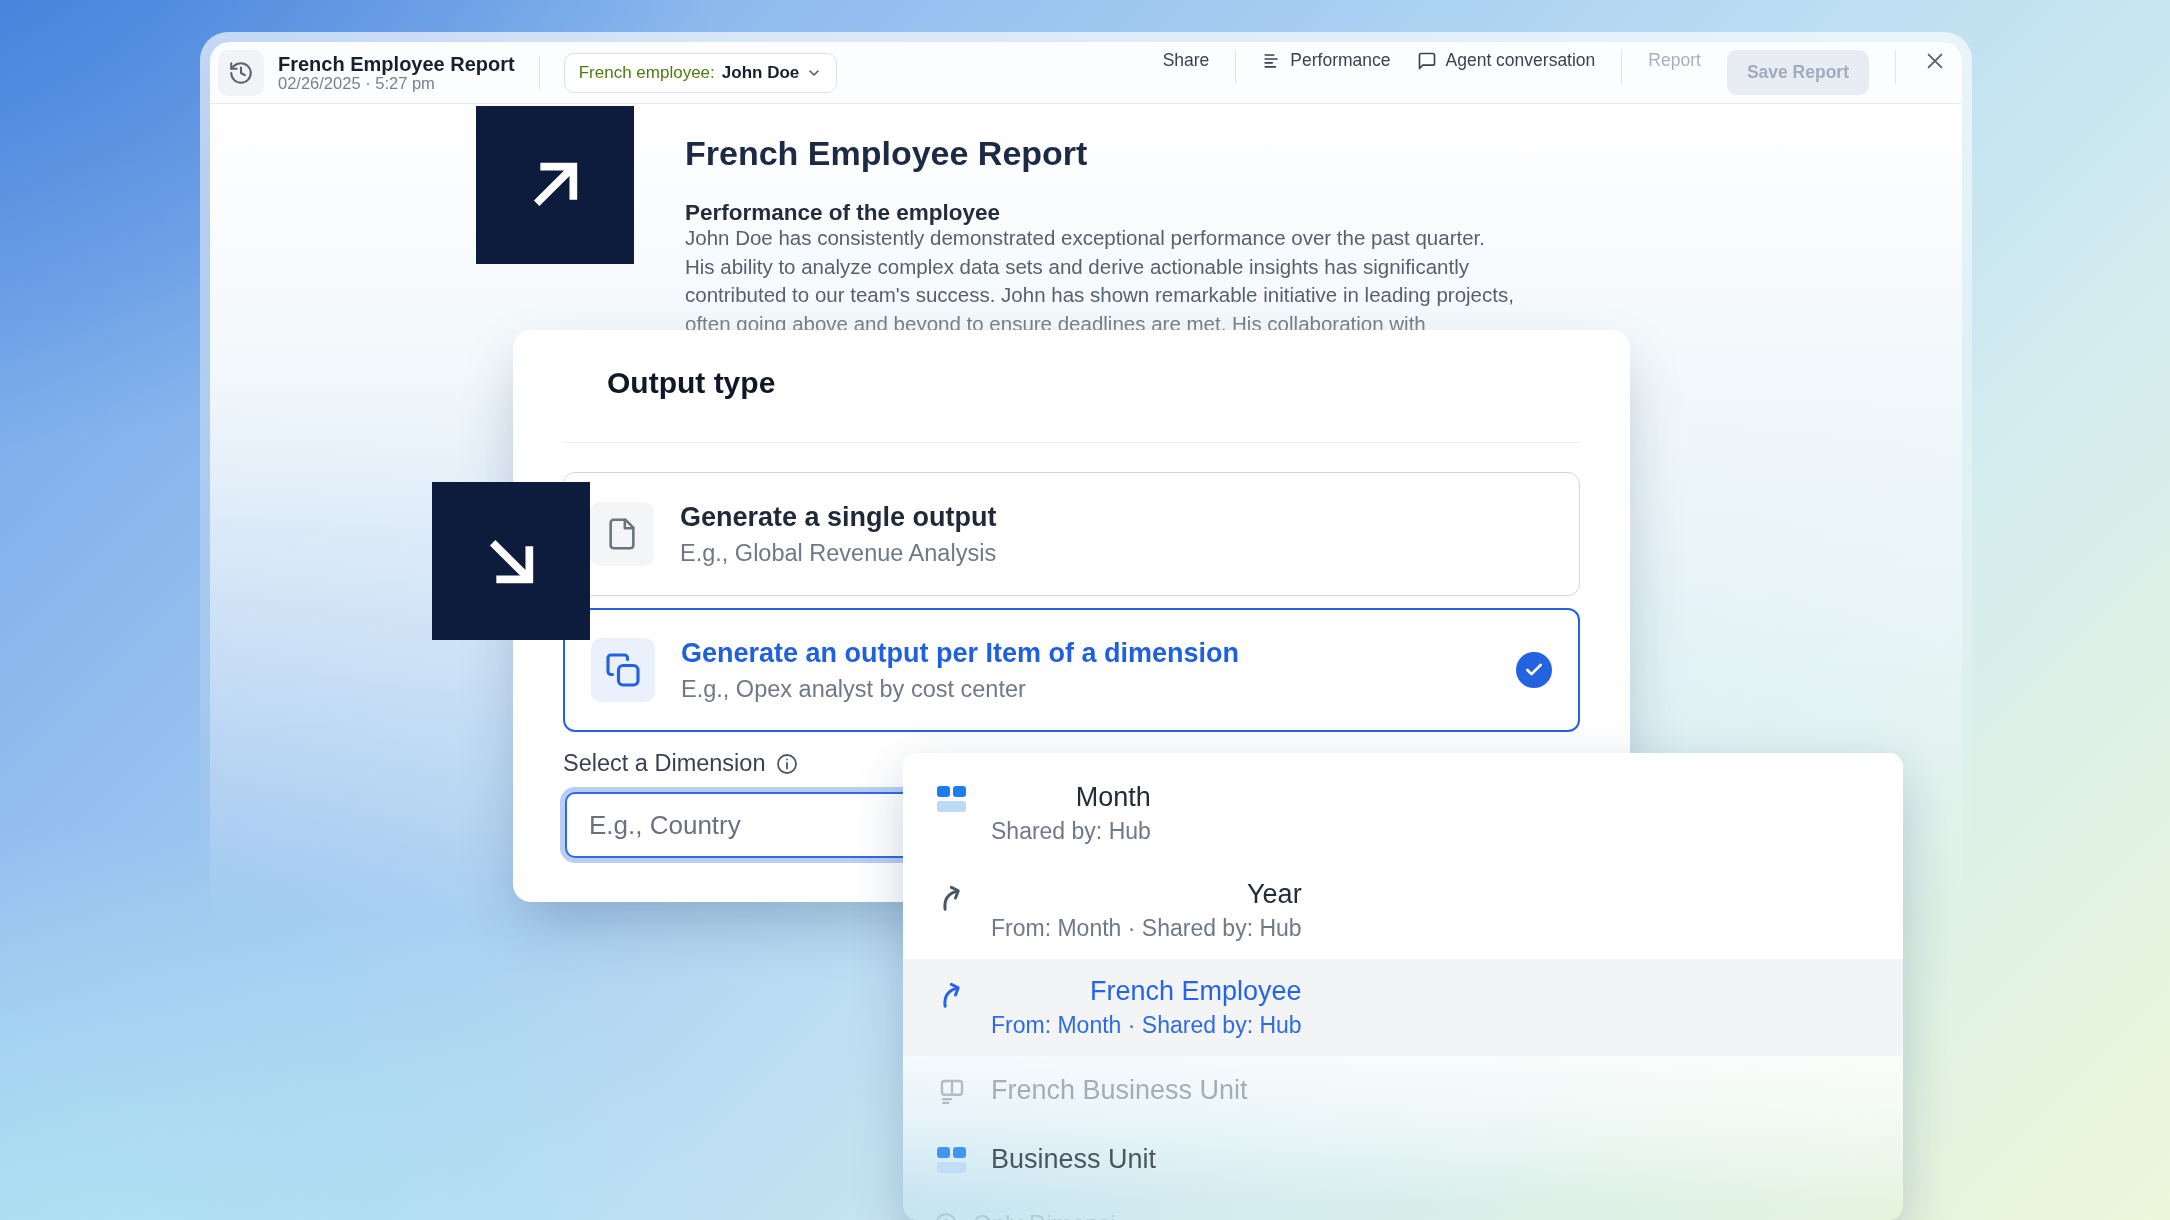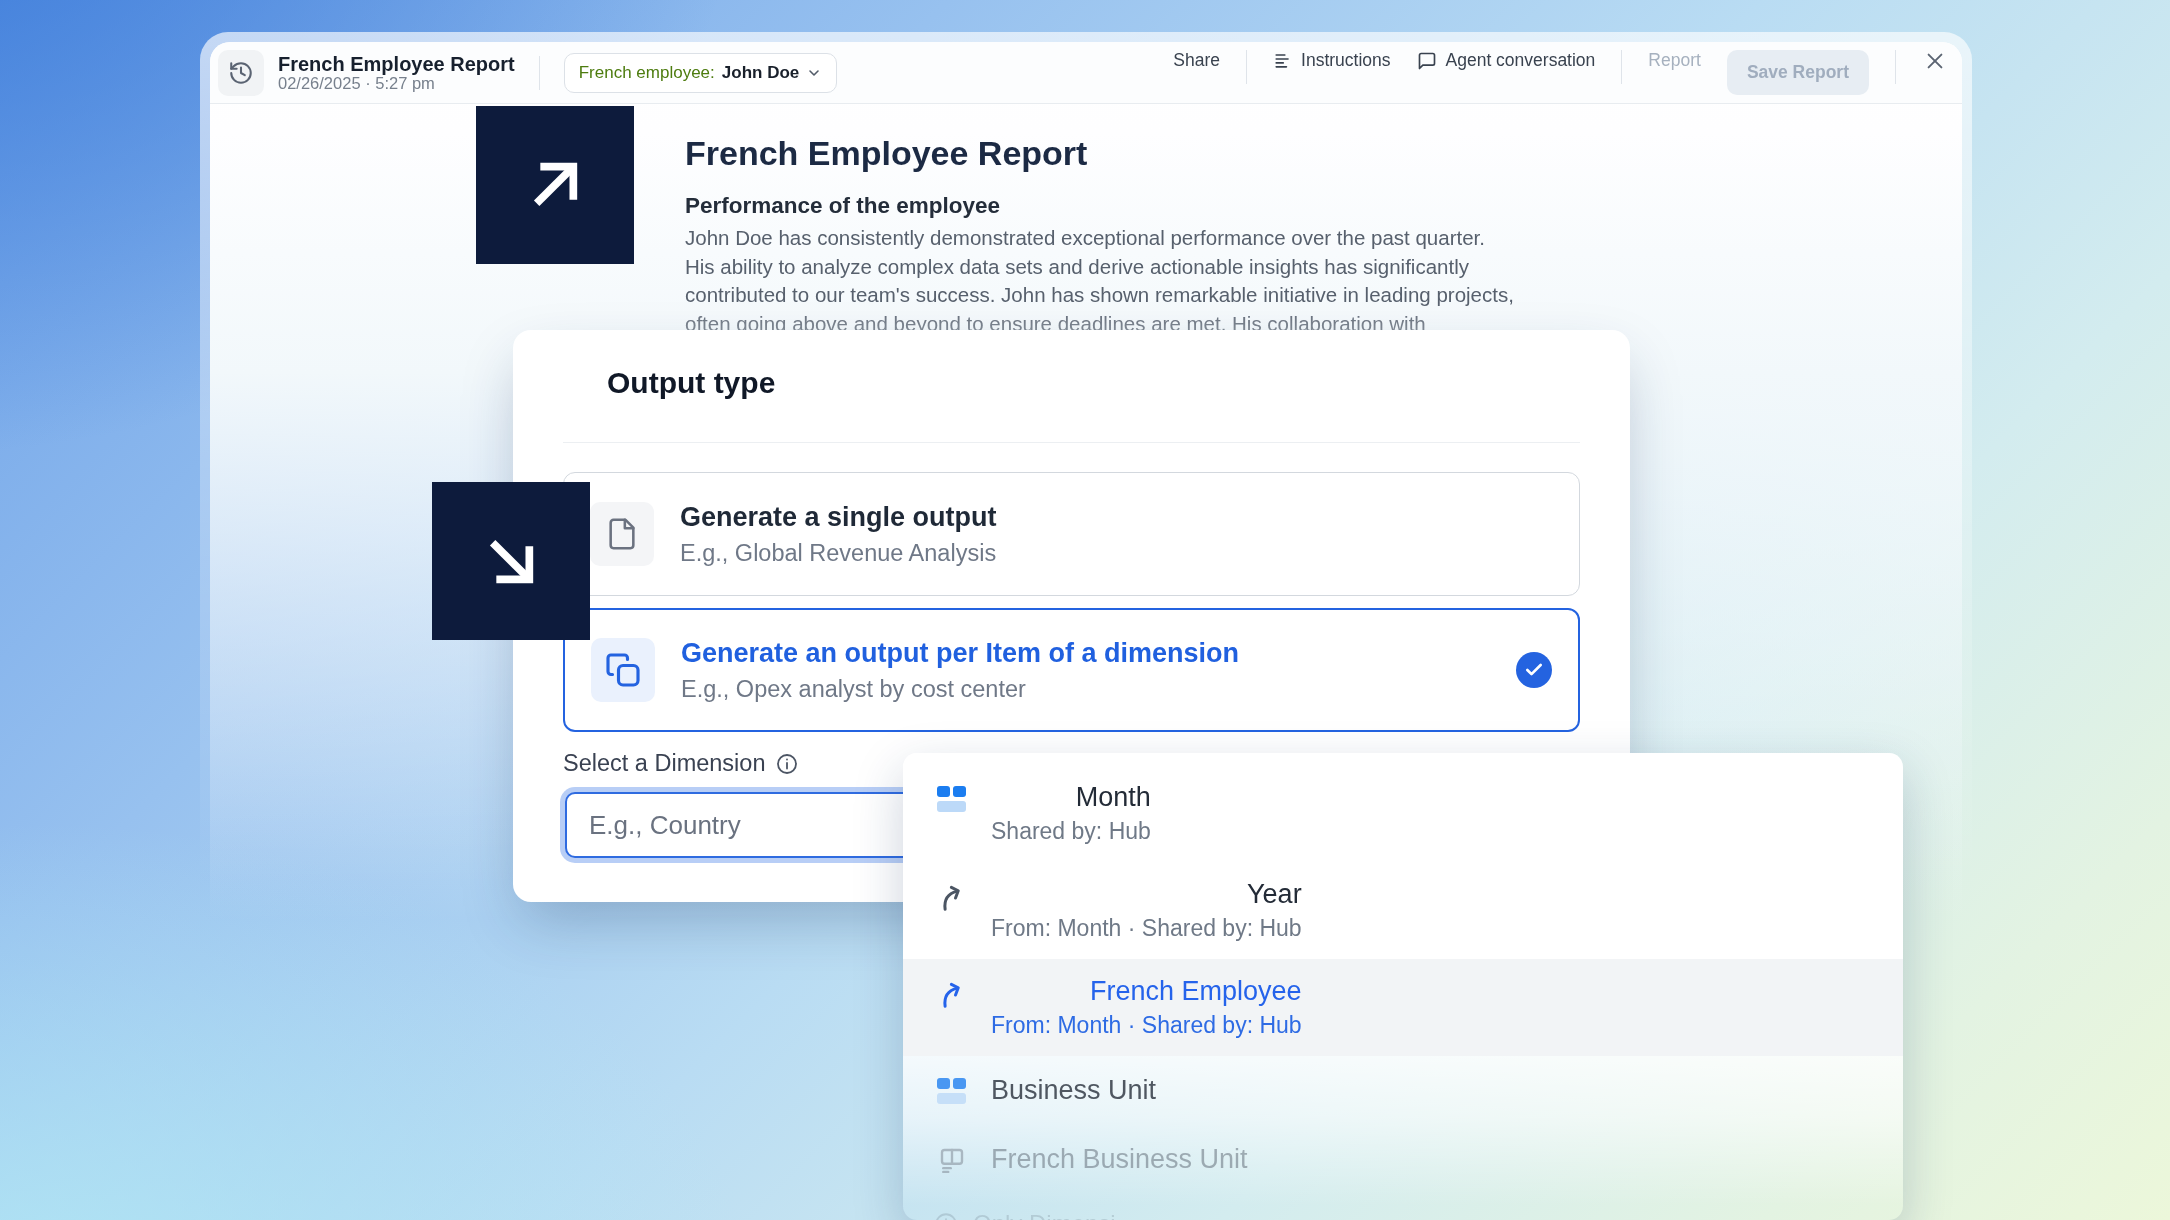--- a/index.html
+++ b/index.html
@@ -42,21 +42,21 @@
   }
   .pill .lab{color:#4d7c0f;} .pill .val{color:#19202b;font-weight:700;}
   .bar-right{margin-left:auto;display:flex;align-items:flex-start;gap:26px;}
   .bar-link{font-size:17.5px;color:#39424f;cursor:pointer;display:flex;align-items:center;gap:9px;}
   .bar-link.dis{color:#a6b1bf;cursor:default;}
   .save-btn{background:#e7edf3;color:#a0adbe;font-size:17.5px;font-weight:600;border:none;border-radius:10px;padding:12px 20px;cursor:default;}
   .close-x{cursor:pointer;margin-left:2px;}
 
   
   .h1{position:absolute;left:685px;top:134px;font-size:34px;font-weight:600;color:#1c2a44;}
-  .sec-h{position:absolute;left:685px;top:193px;font-size:22.5px;font-weight:700;color:#242d3a;}
+  .sec-h{position:absolute;left:685px;top:200px;font-size:22.5px;font-weight:700;color:#242d3a;}
   .para{
     position:absolute;left:685px;top:224px;width:832px;font-size:20.5px;line-height:28.5px;color:#57606d;
     -webkit-mask-image:linear-gradient(to bottom,#000 55%,rgba(0,0,0,0.35) 100%);
             mask-image:linear-gradient(to bottom,#000 55%,rgba(0,0,0,0.35) 100%);
   }
 
   
   .navy-sq{position:absolute;width:158px;height:158px;background:#0d1b3c;display:flex;align-items:center;justify-content:center;z-index:8;}
   .sq1{left:476px;top:106px;}
   .sq2{left:432px;top:482px;}
@@ -151,21 +151,21 @@
       <span class="vdiv" style="margin:0;"></span>
       <span class="bar-link">
         <span>
           <svg width="19" height="19" viewBox="0 0 24 24" fill="none" stroke="#39424f" stroke-width="2" stroke-linecap="round">
               <line x1="4" y1="5" x2="15" y2="5"></line>
               <line x1="4" y1="10" x2="19" y2="10"></line>
               <line x1="4" y1="15" x2="13" y2="15"></line>
               <line x1="4" y1="20" x2="17" y2="20"></line>
             </svg>
         </span>
-        <span>Instructions</span>
+        <span>Performance</span>
       </span>
       <span class="bar-link">
         <span>
           <svg width="20" height="20" viewBox="0 0 24 24" fill="none" stroke="#39424f" stroke-width="2" stroke-linecap="round" stroke-linejoin="round">
               <path d="M21 15a2 2 0 0 1-2 2H7l-4 4V5a2 2 0 0 1 2-2h14a2 2 0 0 1 2 2z"></path>
             </svg>
         </span>
         <span>Agent conversation</span>
       </span>
       <span class="vdiv" style="margin:0;"></span>
@@ -286,44 +286,44 @@
         <path d="M6.5 21 C5.5 13.5 8.5 8.5 16 6.5"></path>
           <path d="M11.5 3.5 L17 6.2 L14.8 12"></path>
       </svg>
     </div>
     <div class="dd-txt">
       <div class="dd-t">French Employee</div>
       <div class="dd-s">From: Month · Shared by: Hub</div>
     </div>
   </div>
 
+  <div class="dd-row single r-fbu">
+    <div class="dd-ic">
+      <svg width="30" height="30" viewBox="0 0 24 24" fill="none" stroke="#7a838f" stroke-width="1.9" stroke-linecap="round">
+        <rect x="4" y="4" width="16" height="11" rx="2"></rect>
+          <line x1="12" y1="4" x2="12" y2="15"></line>
+          <line x1="5" y1="18.5" x2="11" y2="18.5"></line>
+          <line x1="5" y1="21.5" x2="9" y2="21.5"></line>
+      </svg>
+    </div>
+    <div class="dd-txt">
+      <div class="dd-t">French Business Unit</div>
+    </div>
+  </div>
+
   <div class="dd-row single r-bu">
     <div class="dd-ic">
       <div class="dimgrid">
           <span class="qa"></span>
           <span class="qb"></span>
           <span class="qbar"></span>
         </div>
     </div>
     <div class="dd-txt">
       <div class="dd-t">Business Unit</div>
-    </div>
-  </div>
-
-  <div class="dd-row single r-fbu">
-    <div class="dd-ic">
-      <svg width="30" height="30" viewBox="0 0 24 24" fill="none" stroke="#7a838f" stroke-width="1.9" stroke-linecap="round">
-        <rect x="4" y="4" width="16" height="11" rx="2"></rect>
-          <line x1="12" y1="4" x2="12" y2="15"></line>
-          <line x1="5" y1="18.5" x2="11" y2="18.5"></line>
-          <line x1="5" y1="21.5" x2="9" y2="21.5"></line>
-      </svg>
-    </div>
-    <div class="dd-txt">
-      <div class="dd-t">French Business Unit</div>
     </div>
   </div>
 
   <div class="dd-footer">
     <span>
       <svg width="26" height="26" viewBox="0 0 24 24" fill="none" stroke="#3c4754" stroke-width="1.8" stroke-linecap="round">
           <circle cx="12" cy="12" r="9"></circle>
           <line x1="12" y1="11" x2="12" y2="16.5"></line>
           <line x1="12" y1="7.5" x2="12" y2="7.6"></line>
         </svg>

